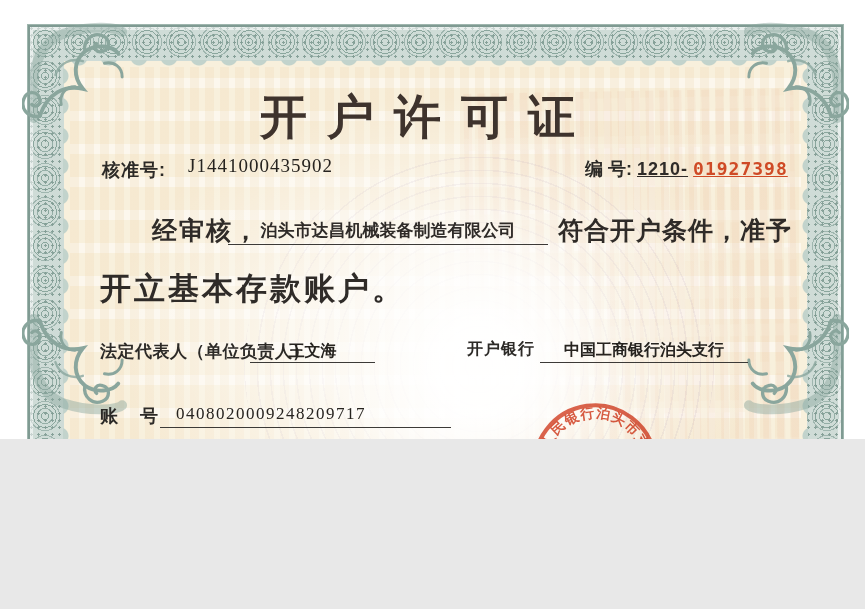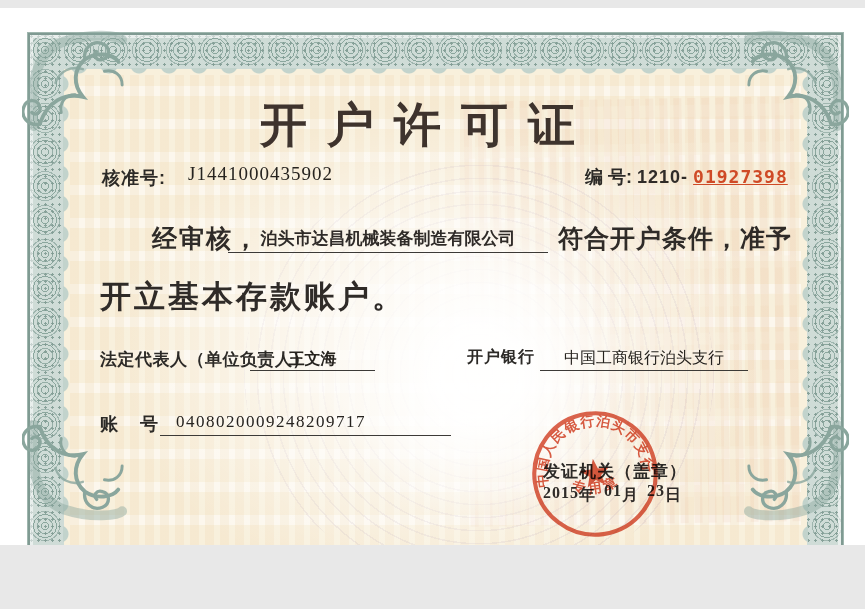--- a/index.html
+++ b/index.html
@@ -1,18 +1,18 @@
 <!DOCTYPE html>
 <html><head>
 <meta charset="utf-8">
 <style>
   html,body{margin:0;padding:0;background:#e8e8e8;}
   .page{
-    position:relative; width:865px; height:537px; background:#ffffff;
-    font-family:"Liberation Sans", sans-serif; overflow:hidden; margin:8px auto;
+    position:relative; width:865px; height:439px; background:#ffffff;
+    font-family:"Liberation Sans", sans-serif; overflow:hidden; margin:0 auto;
   }
   
   .frame{
     position:absolute; left:28px; top:25px; width:815px; height:556px;
     background-color:#cfdcd7;
     background-image:
       radial-gradient(circle, rgba(127,154,146,.9) 0 1px, transparent 1.4px),
       radial-gradient(circle, transparent 0 3px, #8aa69d 3px 4px, transparent 4px 7px,
         #94aea6 7px 8px, transparent 8px 11px, #8aa69d 11px 12px, transparent 12px 14px,
         #9fb6af 14px 15px, transparent 15px);
@@ -79,31 +79,31 @@
     left:0; right:10px; top:86px; text-align:center;
     font-family:"Liberation Serif", serif; font-weight:bold;
     font-size:47px; letter-spacing:20px; color:#3e332d;
   }
   .lbl{font-weight:bold; color:#2c2a27;}
   .serif-val{font-family:"Liberation Serif", serif; color:#26231f;}
   .u-line{border-bottom:1.6px solid #3c3a37; text-align:center;}
   .approval-lbl{left:102px; top:158px; font-size:18px; letter-spacing:1px;}
   .approval-val{left:188px; top:155px; font-size:19px; letter-spacing:1px;}
   .serial{left:585px; top:157px; font-size:18px;}
-  .serial .pre{font-weight:bold; letter-spacing:1px;}
+  .serial .pre{font-weight:bold; letter-spacing:1px;text-decoration:underline;}
   .serial .num{font-family:"DejaVu Sans Mono", monospace; font-weight:bold; color:#cf4a26; letter-spacing:1px;text-decoration:underline;}
   .body1-pre{left:152px; top:214px; font-size:25px; font-weight:bold; letter-spacing:2px;text-align:center;}
   .company{left:228px; top:219px; width:320px; height:25px; font-size:17px; font-weight:bold;
     font-family:"Liberation Serif", serif;}
   .body1-suf{left:558px; top:214px; font-size:25px; font-weight:bold; letter-spacing:1px;}
   .body2{left:100px; top:268px; font-size:31px; font-weight:bold; letter-spacing:3px;}
   .rep-lbl{left:100px; top:340px; font-size:17px; letter-spacing:.5px;}
   .rep-val{left:250px; top:341px; width:125px; height:21px; font-size:16px; font-weight:bold;}
   .bank-lbl{left:467px; top:339px; font-size:16px; letter-spacing:1px;}
-  .bank-val{left:540px; top:340px; width:208px; height:22px; font-size:16px; font-weight:normal;}
+  .bank-val{left:540px; top:340px; width:208px; height:22px; font-size:16px; font-weight:bold;}
   .acct-lbl{left:100px; top:404px; font-size:18px; letter-spacing:2px;}
   .acct-val{left:160px; top:404px; width:275px; height:23px; font-size:17px; letter-spacing:1.5px; text-align:left; padding-left:16px;}
   .issuer{left:543px; top:452px; font-size:17px; letter-spacing:1px;}
   .date{left:543px; top:477px; font-size:16px; font-weight:bold;}
   .date .n{font-family:"Liberation Serif", serif; font-weight:bold; position:relative; top:-2px; letter-spacing:1px;}
   .date .n2{top:-4px;}
   .date .gap{display:inline-block; width:9px;}
   
   .stamp{
     position:absolute; left:523px; top:394px; width:144px; height:144px;

